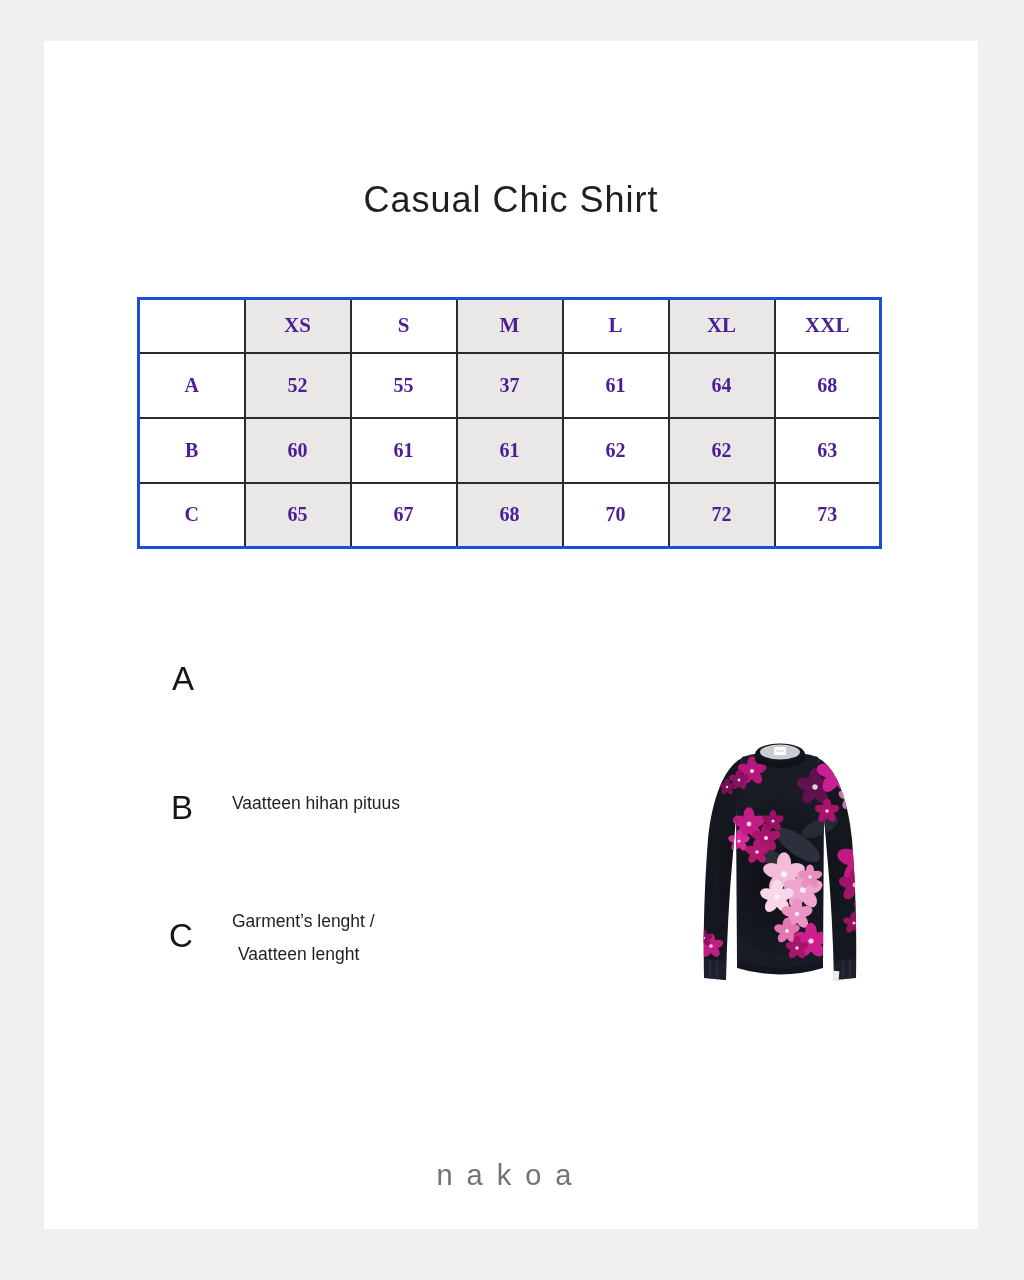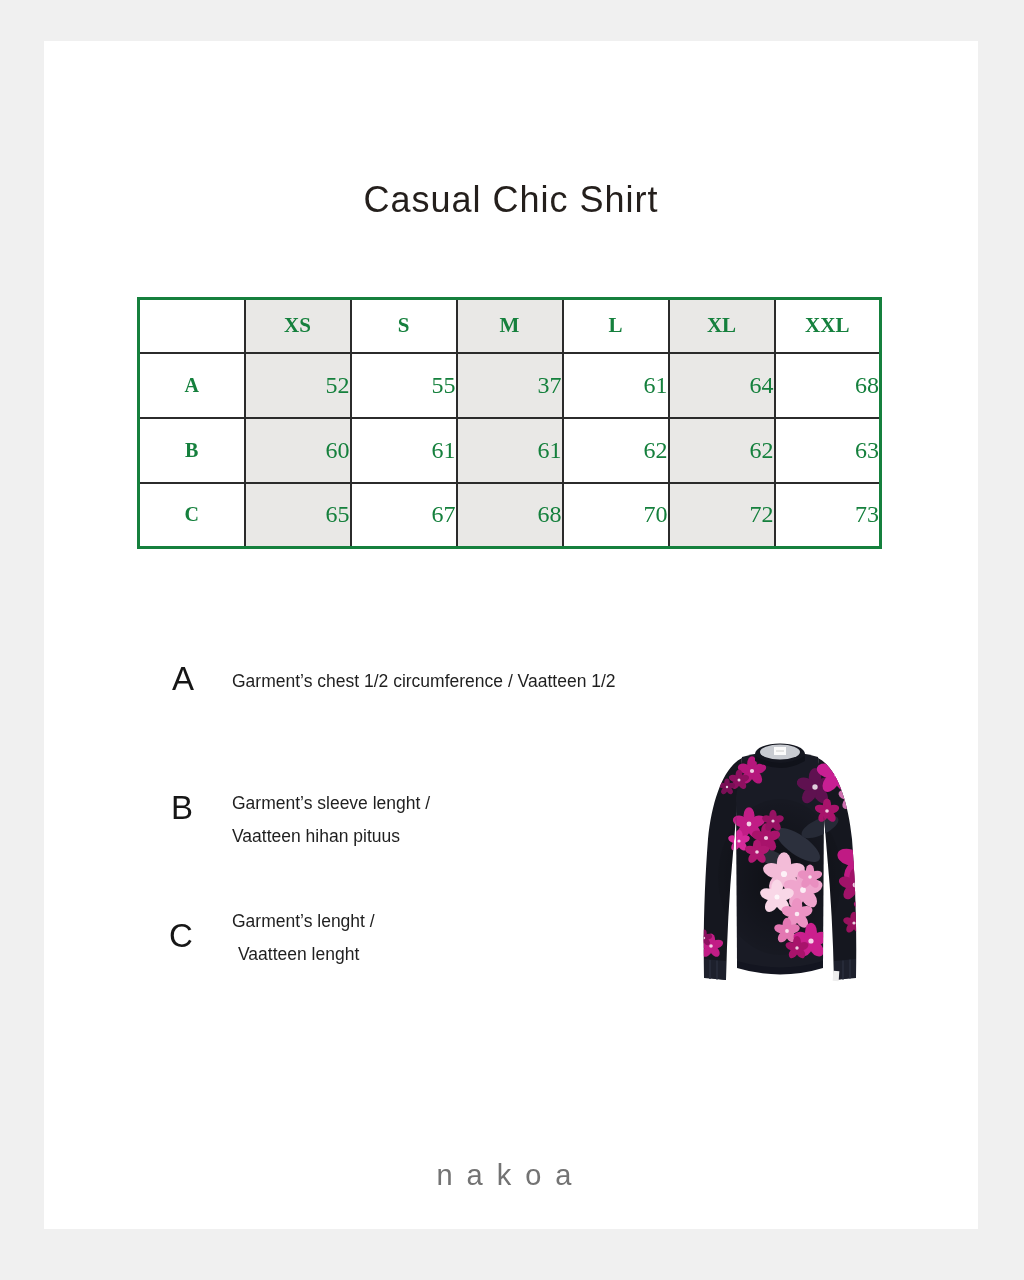--- a/index.html
+++ b/index.html
@@ -21,34 +21,34 @@
     position:absolute;left:0;top:138px;width:100%;
     margin:0;text-align:center;
     font-family:"Liberation Sans", sans-serif;
     font-weight:400;font-size:36px;letter-spacing:1px;
     color:#241f1c;
   }
   
   .size-table{
     position:absolute;left:93px;top:256px;width:745px;
     border-collapse:collapse;table-layout:fixed;
-    border:3px solid #15803d;
+    border:3px solid #1d4ed8;
     font-family:"Liberation Serif", serif;
-    color:#15803d;
+    color:#4c1d95;
   }
   .size-table th,.size-table td{
     border:2px solid #2b2b2b;
     text-align:center;vertical-align:middle;
     padding:0;
   }
   .size-table thead tr{height:54px;}
   .size-table tbody tr{height:65px;}
   .size-table thead th{font-size:21px;font-weight:700;}
   .size-table tbody th{font-size:20px;font-weight:700;}
-  .size-table tbody td{font-size:24px;font-weight:400;text-align:right;}
+  .size-table tbody td{font-size:20px;font-weight:700;}
   .size-table .shade{background:#e9e8e6;}
   
   .legend-letter{
     position:absolute;
     font-family:"Liberation Sans", sans-serif;
     font-weight:400;font-size:33px;color:#161616;
     line-height:36px;
   }
   .legend-text{
     position:absolute;
@@ -120,26 +120,24 @@
           <td class="shade">68</td>
           <td>70</td>
           <td class="shade">72</td>
           <td>73</td>
         </tr>
       </tbody>
     </table>
 
     <div class="legend-letter" id="legend-a-letter">A</div>
     <div class="legend-text" id="legend-a-text">
-      <div>Garment’s chest 1/2 circumference / Vaatteen 1/2</div>
     </div>
 
     <div class="legend-letter" id="legend-b-letter">B</div>
     <div class="legend-text" id="legend-b-text">
-      <div>Garment’s sleeve lenght /</div>
       <div>Vaatteen hihan pituus</div>
     </div>
 
     <div class="legend-letter" id="legend-c-letter">C</div>
     <div class="legend-text" id="legend-c-text">
       <div>Garment’s lenght /</div>
       <div class="indent">Vaatteen lenght</div>
     </div>
 
     <svg class="product" viewBox="0 0 200 270" xmlns="http://www.w3.org/2000/svg" role="img">

